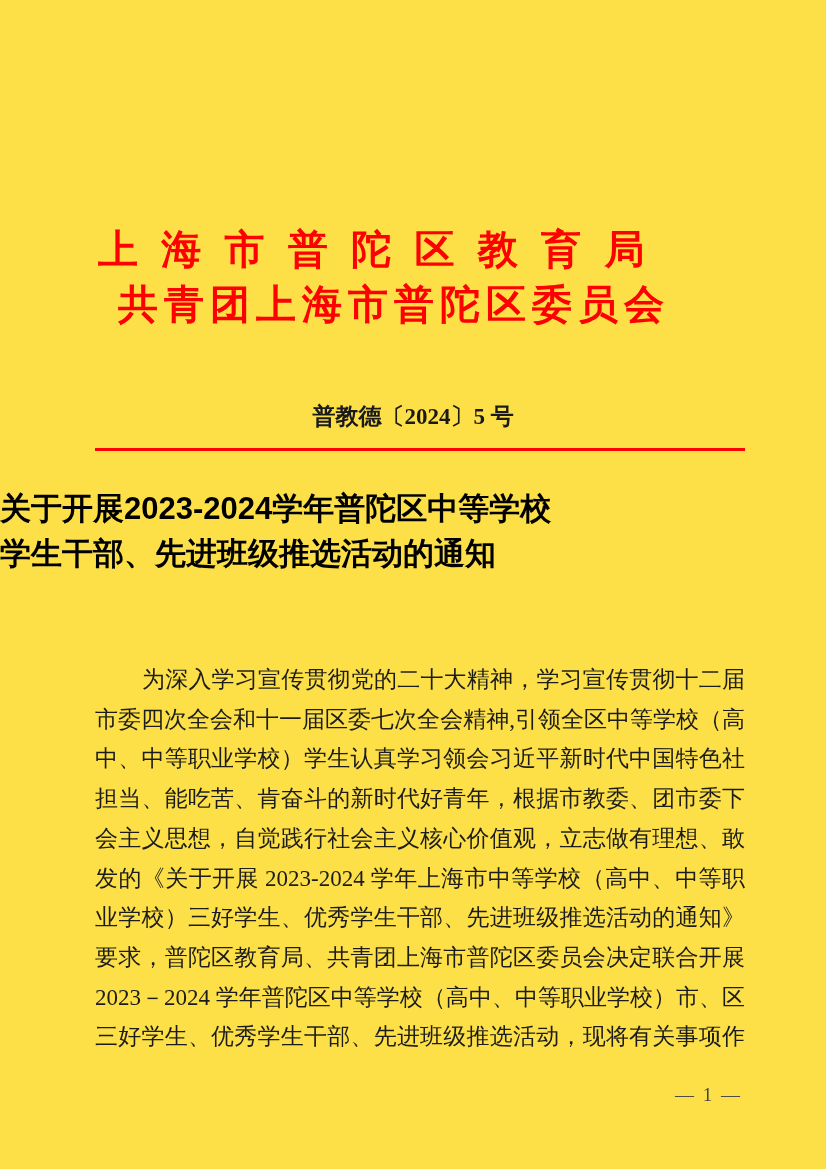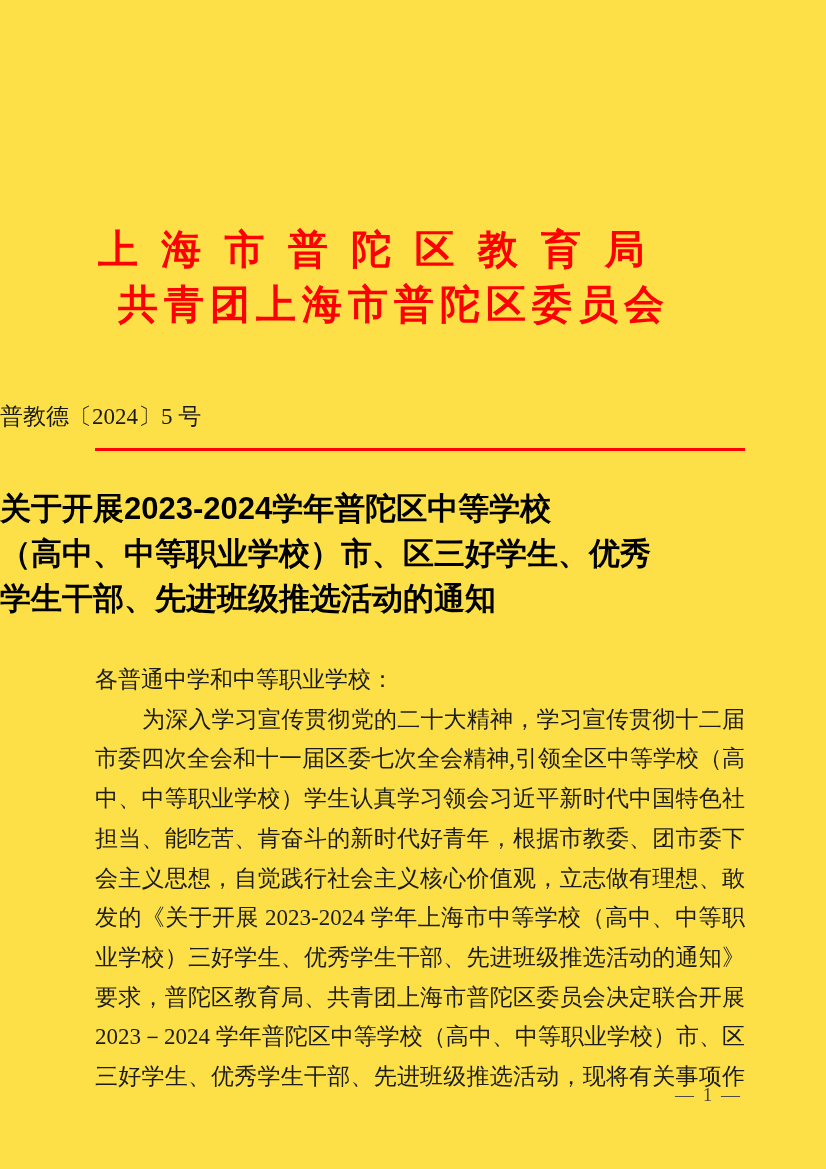--- a/index.html
+++ b/index.html
@@ -46,24 +46,25 @@
     letter-spacing: 2px;
     white-space: nowrap;
   }
 
   
   .doc-number {
     position: absolute;
     left: 0;
     top: 402px;
     width: 826px;
-    text-align: left;
+    text-align: center;
     font-size: 23px;
     line-height: 30px;
     color: #1a1a1a;
+    font-weight: bold;
   }
   .red-rule {
     position: absolute;
     left: 95px;
     top: 448px;
     width: 650px;
     height: 3px;
     background: #ff0000;
   }
 
@@ -119,26 +120,24 @@
     <div class="org-line-2">共青团上海市普陀区委员会</div>
   </div>
 
 
   <div class="doc-number">普教德〔2024〕5 号</div>
 
   <div class="red-rule"></div>
 
   <div class="title-block">
     <div>关于开展2023-2024学年普陀区中等学校</div>
-    <div>（高中、中等职业学校）市、区三好学生、优秀</div>
     <div>学生干部、先进班级推选活动的通知</div>
   </div>
 
   <div class="body-block">
-      <div class="body-line">各普通中学和中等职业学校：</div>
       <div class="body-line indent justify">为深入学习宣传贯彻党的二十大精神，学习宣传贯彻十二届</div>
       <div class="body-line justify">市委四次全会和十一届区委七次全会精神,引领全区中等学校（高</div>
       <div class="body-line justify">中、中等职业学校）学生认真学习领会习近平新时代中国特色社</div>
       <div class="body-line justify">担当、能吃苦、肯奋斗的新时代好青年，根据市教委、团市委下</div>
       <div class="body-line justify">会主义思想，自觉践行社会主义核心价值观，立志做有理想、敢</div>
       <div class="body-line justify">发的《关于开展 2023-2024 学年上海市中等学校（高中、中等职</div>
       <div class="body-line justify">业学校）三好学生、优秀学生干部、先进班级推选活动的通知》</div>
       <div class="body-line justify">要求，普陀区教育局、共青团上海市普陀区委员会决定联合开展</div>
       <div class="body-line justify">2023－2024 学年普陀区中等学校（高中、中等职业学校）市、区</div>
       <div class="body-line justify">三好学生、优秀学生干部、先进班级推选活动，现将有关事项作</div>

